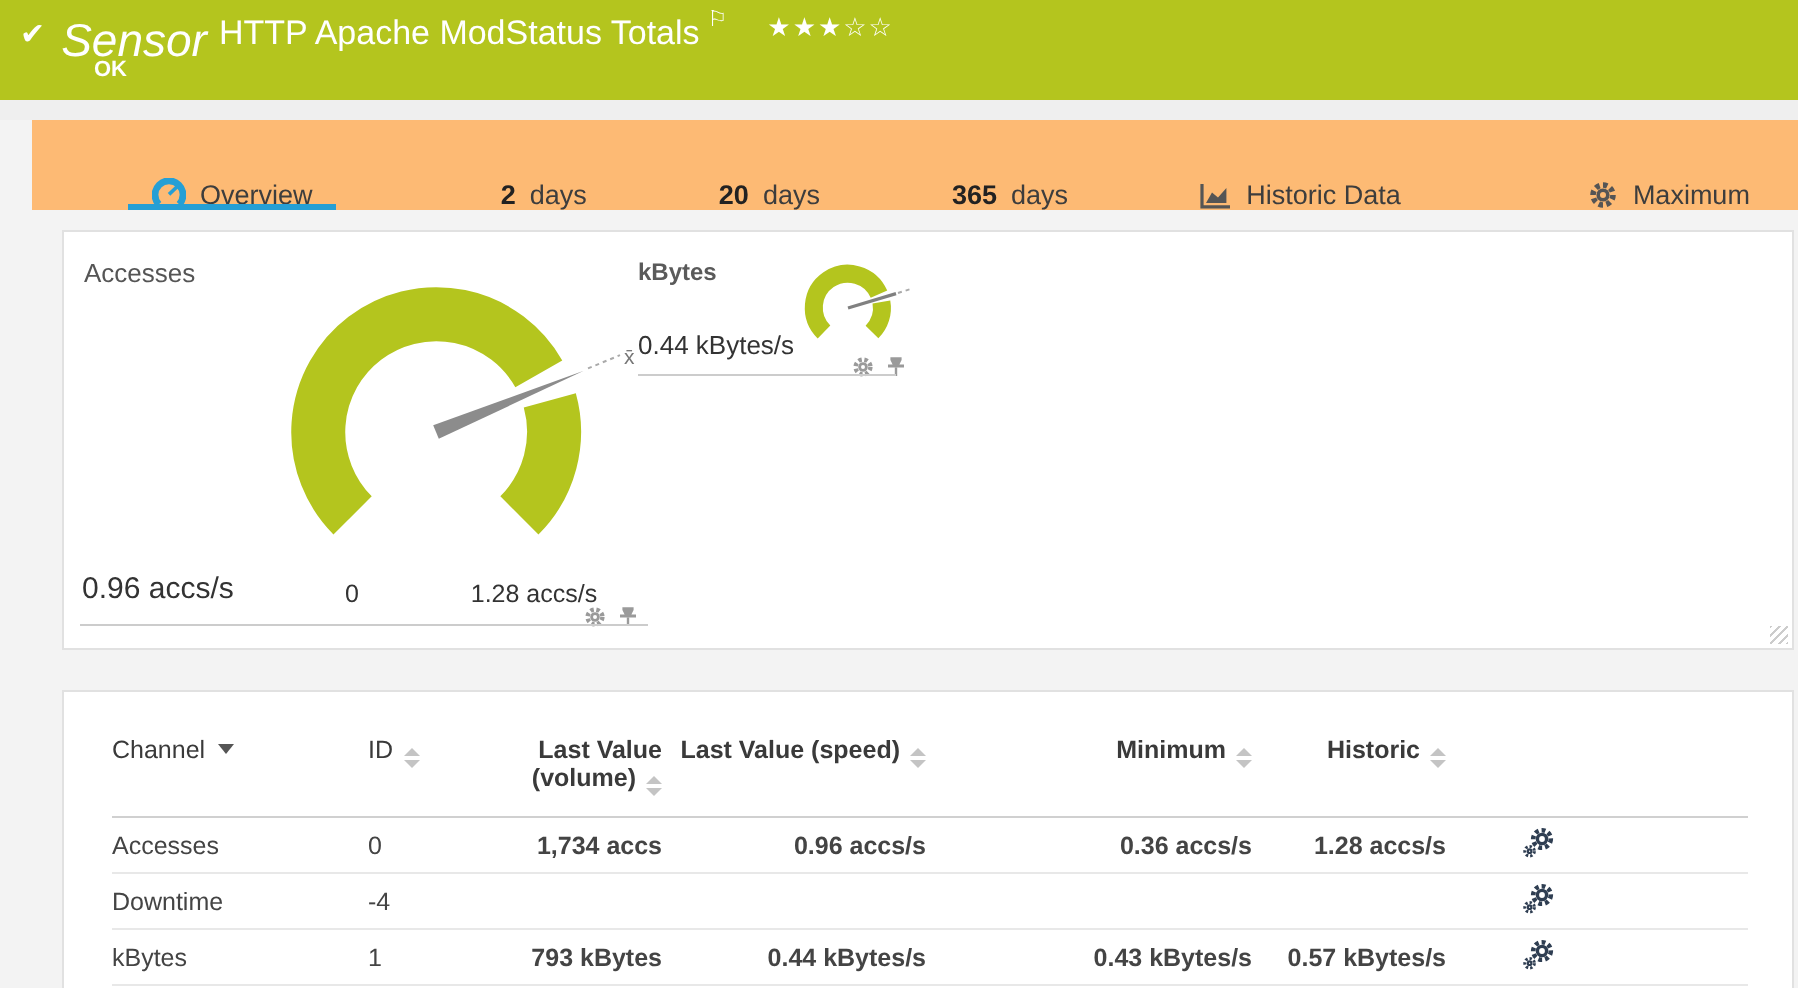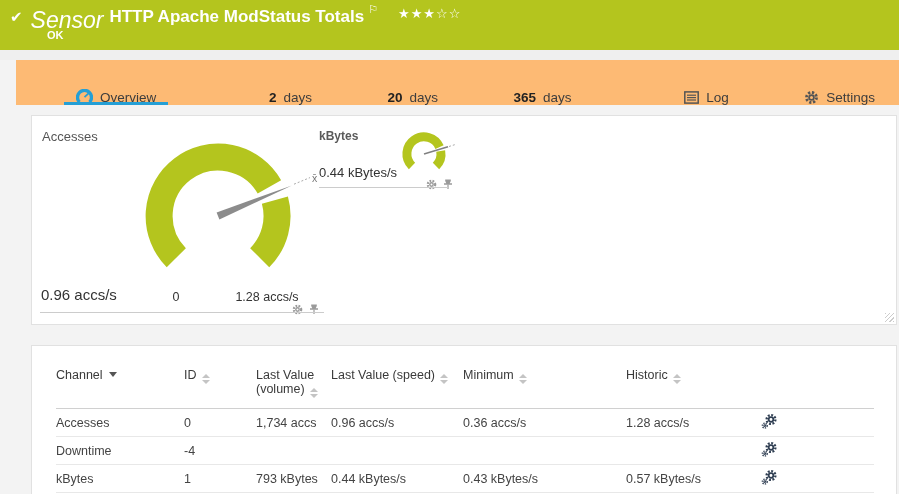--- a/index.html
+++ b/index.html
@@ -5,21 +5,21 @@
   * { margin:0; padding:0; box-sizing:border-box; }
   html,body { width:899px; height:494px; overflow:hidden;
     font-family:"Liberation Sans","DejaVu Sans",sans-serif;
     background:#f3f3f3; }
 
   
   .sensor-header { position:relative; width:100%; height:50px; background:#b4c51e; color:#fff; }
   .sensor-header .titleline { position:absolute; left:10px; top:7px; display:flex; align-items:flex-start; }
   .check { font-size:15px; font-weight:bold; margin-right:8px; margin-top:1px; }
   .kind  { font-style:italic; font-size:23px; margin-right:6px; }
-  .title { font-size:17px; font-weight:bold; }
+  .title { font-size:17px; font-weight:normal; }
   .flag  { font-size:11px; vertical-align:super; margin-left:4px; position:relative; top:-4px; }
   .stars { font-size:13px; letter-spacing:1px; margin-left:20px; position:relative; top:-1px; }
   .status-ok { position:absolute; left:47px; top:29px; font-size:11px; font-weight:bold; }
 
   
   .topstrip { width:100%; height:10px; background:#efefef; }
   .tabbar { width:100%; height:45px; background:#fdba74; display:flex; align-items:flex-end;
     padding:0 14px 0 48px;margin-left:16px; }
   .tab { position:relative; display:flex; align-items:center; gap:7px; font-size:13.5px;
     color:#3d3d3d; cursor:pointer; padding:0 12px; margin-right:14px; white-space:nowrap; }
@@ -45,21 +45,21 @@
   #big-gauge-svg { position:absolute; left:76px; top:0px; }
   #small-gauge-svg { position:absolute; left:362px; top:6px; }
 
   
   table { border-collapse:collapse; table-layout:fixed; width:818px; margin:22px 24px 0 24px; }
   th, td { font-weight:normal; font-size:12.5px; color:#3a3a3a; padding:0; vertical-align:top; }
   thead th { padding-bottom:10px; }
   tbody td { border-top:1px solid #e8e8e8; height:28px; vertical-align:middle; color:#444; }
   thead th { border-bottom:1px solid #d0d0d0; }
   tbody td { border-bottom:1px solid #e8e8e8; border-top:none; }
-  .col-l { text-align:left; }  .col-r { text-align:left; }
+  .col-l { text-align:left; }  .col-r { text-align:right;font-weight:bold; }
   .sorticons { display:inline-flex; flex-direction:column; gap:2px; margin-left:5px; vertical-align:1px; }
   .tri { width:0; height:0; border-left:4px solid transparent; border-right:4px solid transparent; }
   .tri.up   { border-bottom:4px solid #c4c4c4; }
   .tri.down { border-top:4px solid #c4c4c4; }
   .tri.dark { border-left-width:4.5px; border-right-width:4.5px; border-top:5px solid #555; margin-left:6px; display:inline-block; vertical-align:2px; }
   .chset { display:inline-flex; justify-content:center; width:100%; padding-right:60px; }
 </style>
 </head>
 <body>
 
@@ -95,41 +95,39 @@
   <div class="tab">
     <span class="num">20</span>
     <span>days</span>
   </div>
   <div class="tabspacer"></div>
   <div class="tab">
     <span class="num">365</span>
     <span>days</span>
   </div>
   <div class="tabspacer"></div>
-  <div class="tabspacer"></div>
   <div class="tab">
     <span class="ticon">
-      <svg width="15" height="13" viewBox="0 0 15 13">
-          <rect x="0.8" y="0.9" width="13.4" height="11.2" fill="none" stroke="#555" stroke-width="1.5"></rect>
-          <line x1="3" y1="4.2" x2="12" y2="4.2" stroke="#555" stroke-width="1.2"></line>
-          <line x1="3" y1="6.6" x2="12" y2="6.6" stroke="#555" stroke-width="1.2"></line>
-          <line x1="3" y1="9" x2="12" y2="9" stroke="#555" stroke-width="1.2"></line>
-        </svg>
-    </span>
-    <span>Log</span>
-  </div>
+      <svg width="16" height="14" viewBox="0 0 16 14">
+          <path d="M1 1 v11.4 h14" fill="none" stroke="#555" stroke-width="1.6"></path>
+          <path d="M3 10.5 L6 5.2 L9 7.8 L13.2 3 V10.5 Z" fill="#555"></path>
+        </svg>
+    </span>
+    <span>Historic Data</span>
+  </div>
+  <div class="tabspacer"></div>
   <div class="tabspacer"></div>
   <div class="tab">
     <span class="ticon">
       <svg width="15" height="15" viewBox="0 0 15 15">
           <circle cx="7.5" cy="7.5" r="5" fill="none" stroke="#555" stroke-width="2.8" stroke-dasharray="2.2 1.7"></circle>
           <circle cx="7.5" cy="7.5" r="2.4" fill="none" stroke="#555" stroke-width="1.8"></circle>
         </svg>
     </span>
-    <span>Settings</span>
+    <span>Maximum</span>
   </div>
 </div>
 
 <div class="panel" id="gauges-panel">
 
   <div class="cell-label" style="left:10px; top:13px;">Accesses</div>
 
   <svg id="big-gauge-svg" width="240" height="200" viewBox="0 0 240 200">
     <path d="M 68.3 141.7 A 59 59 0 1 1 161.4 70.9" fill="none" stroke="#b4c51e" stroke-width="27"></path>
     <path d="M 166.9 84.2 A 59 59 0 0 1 151.7 141.7" fill="none" stroke="#b4c51e" stroke-width="27"></path>

